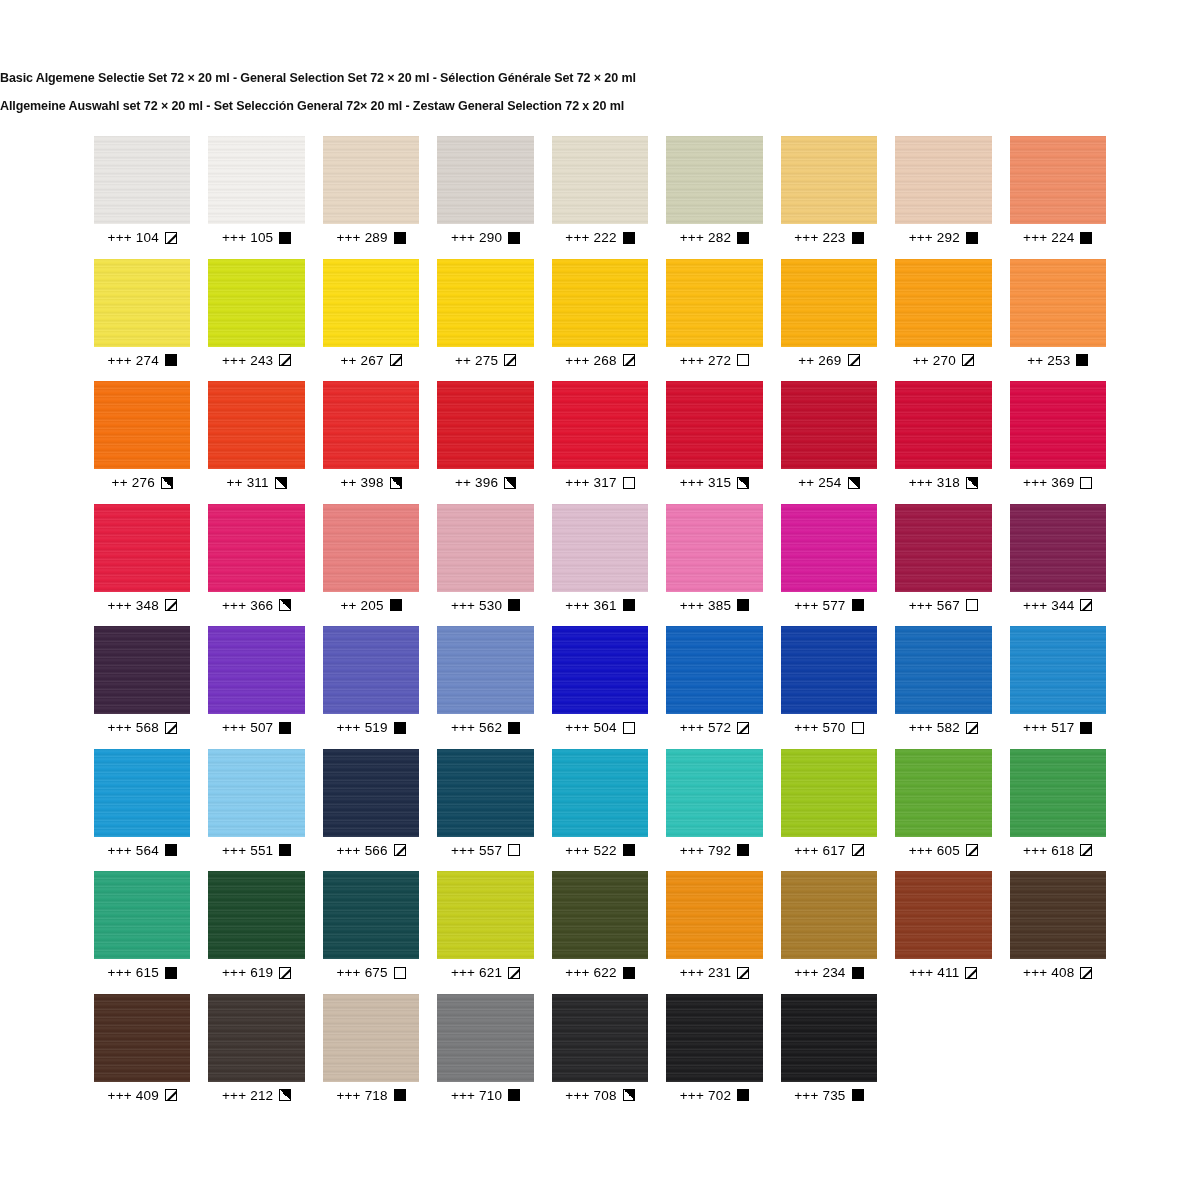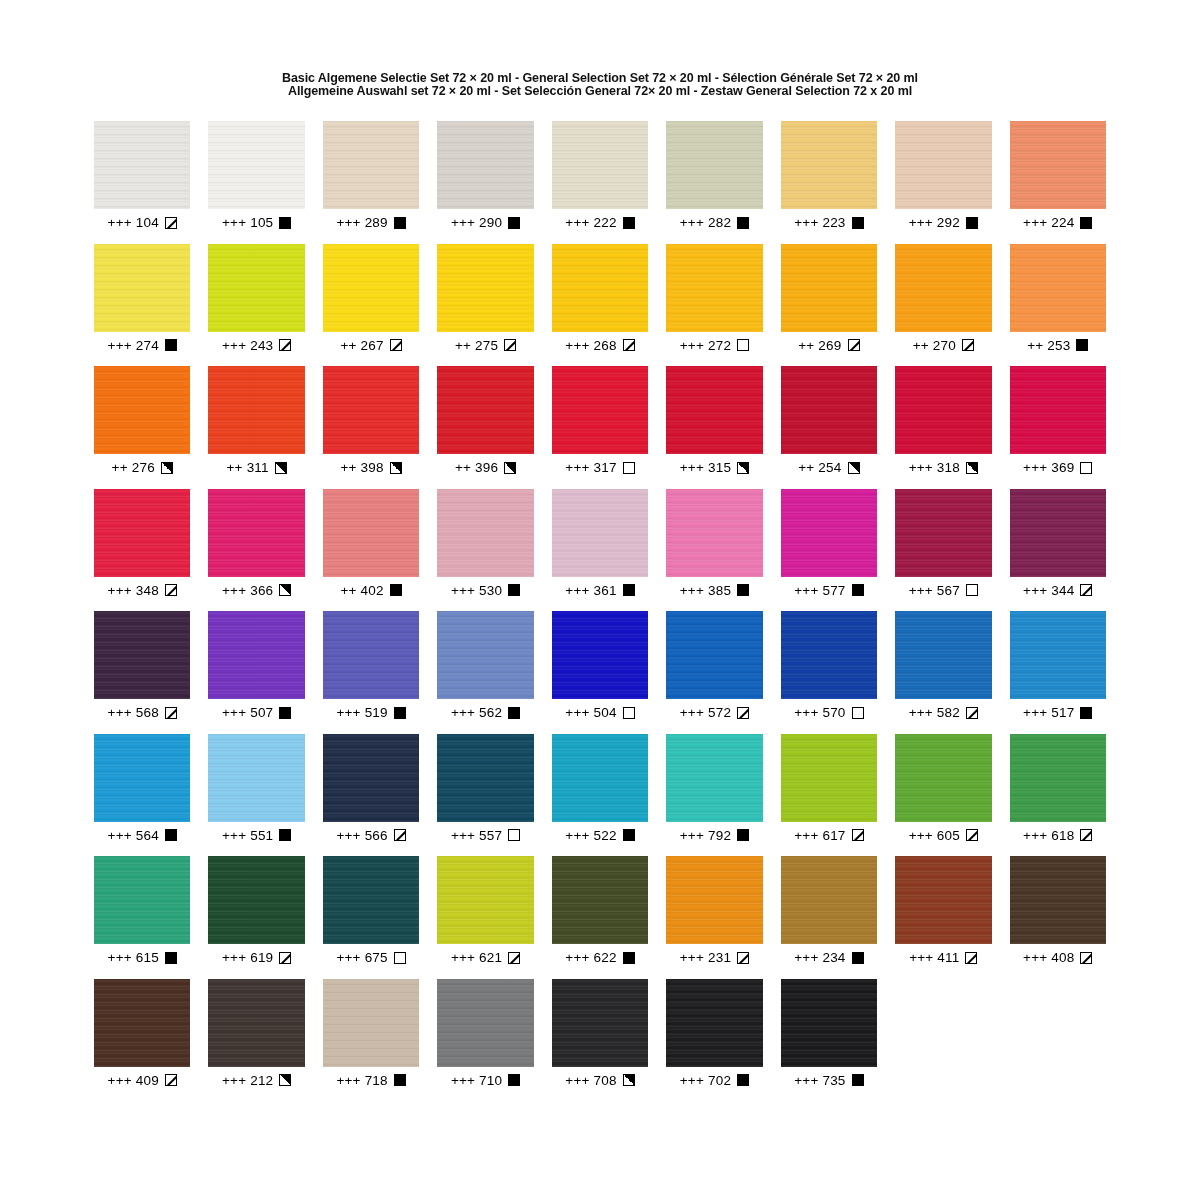--- a/index.html
+++ b/index.html
@@ -15,30 +15,30 @@
     overflow: hidden;
   }
   .page {
     width: 1200px;
     height: 1200px;
     position: relative;
     box-sizing: border-box;
   }
   .titles {
     padding-top: 72px;
-    text-align: center;
   }
   .title-line {
     font-size: 12.5px;
     font-weight: bold;
     letter-spacing: -0.1px;
     line-height: 1.0;
     color: #111111;
   }
   .title-line.second {
+    margin-top: 15px;
   }
   .grid {
     margin: 24px auto 0 auto;
     width: 1012px;
     display: grid;
     grid-template-columns: repeat(9, 1fr);
     column-gap: 18px;
     row-gap: 14px;
   }
   .swatch-cell {
@@ -338,21 +338,21 @@
       <div class="swatch-cell">
         <div class="swatch" style="background-color: rgb(224, 30, 109);"></div>
         <div class="caption">
           <span class="code">+++ 366</span>
           <span class="op half"></span>
         </div>
       </div>
       <div class="swatch-cell">
         <div class="swatch" style="background-color: rgb(231, 128, 127);"></div>
         <div class="caption">
-          <span class="code">++ 402</span>
+          <span class="code">++ 205</span>
           <span class="op full"></span>
         </div>
       </div>
       <div class="swatch-cell">
         <div class="swatch" style="background-color: rgb(224, 168, 180);"></div>
         <div class="caption">
           <span class="code">+++ 530</span>
           <span class="op full"></span>
         </div>
       </div>

